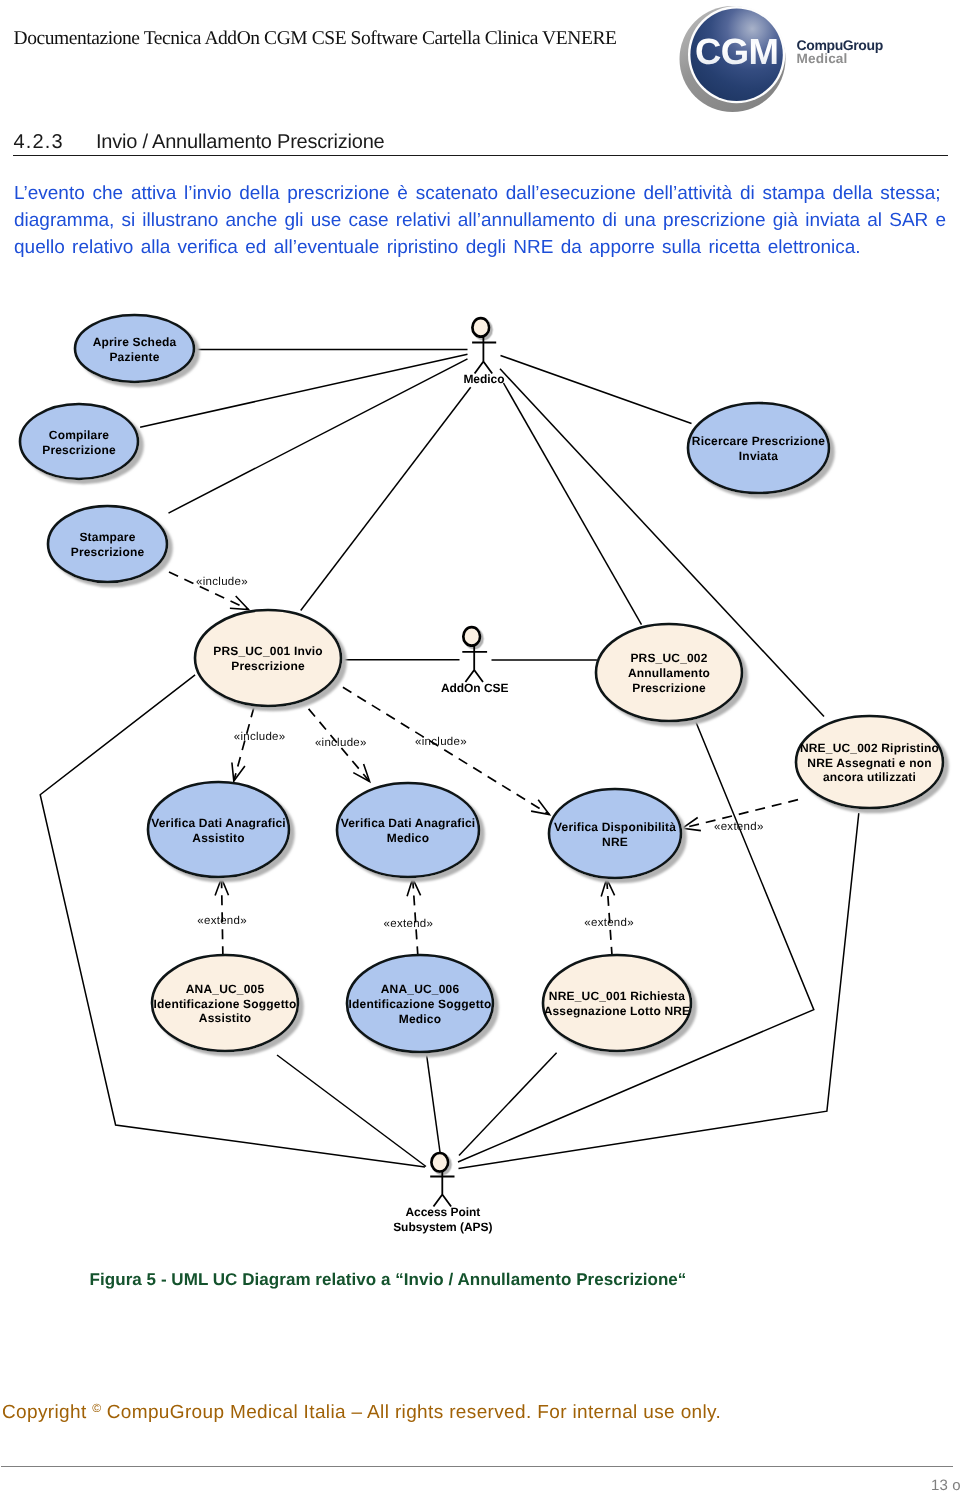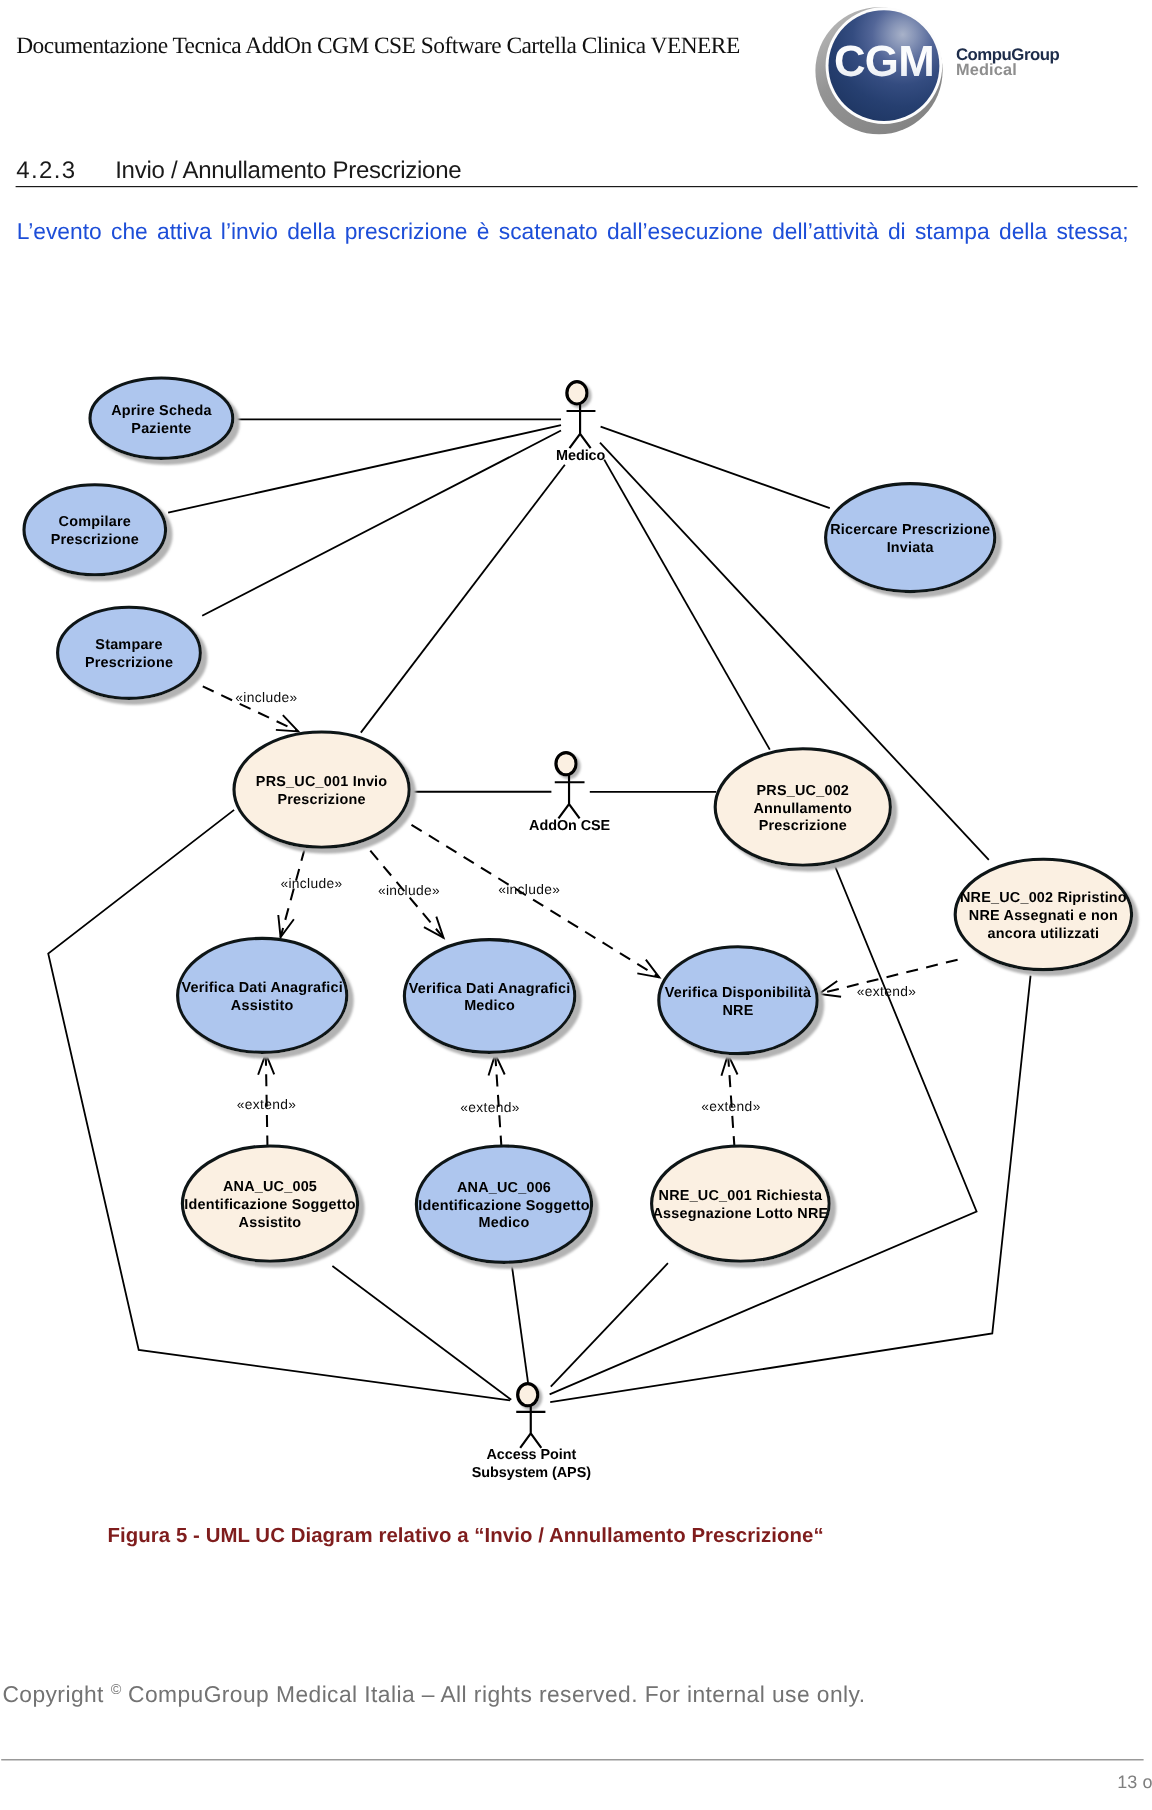--- a/index.html
+++ b/index.html
@@ -4,23 +4,23 @@
 <style>
   html,body{margin:0;padding:0;background:#fff;}
   body{width:960px;height:1508px;font-family:"Liberation Sans",sans-serif;position:relative;overflow:hidden;-webkit-font-smoothing:antialiased;text-rendering:geometricPrecision;}
   .hdr-title{position:absolute;left:13.5px;top:29px;font-size:19.5px;color:#111;white-space:nowrap;letter-spacing:-0.43px;line-height:20px;font-family:Liberation Serif, serif;}
   .logo{position:absolute;left:668px;top:2px;width:230px;height:104px;}
   .sec-num{position:absolute;left:13.5px;top:132px;font-size:20px;color:#1a1a1a;letter-spacing:1.15px;line-height:20px;}
   .sec-title{position:absolute;left:96px;top:132px;font-size:20px;color:#1a1a1a;letter-spacing:-0.22px;line-height:20px;}
   .sec-rule{position:absolute;left:13px;top:155px;width:935px;height:1.3px;background:#1a1a1a;}
   .para{position:absolute;left:14px;top:180px;width:934px;font-size:19px;color:#1d4ed8;}
   .para .pl{display:block;height:27px;line-height:27px;white-space:nowrap;}
-  .figcap{position:absolute;left:0;top:1271px;width:776px;text-align:center;font-size:17px;font-weight:bold;color:#7f1d1d;letter-spacing:0.05px;line-height:17px;}
+  .figcap{position:absolute;left:0;top:1271px;width:776px;text-align:center;font-size:17px;font-weight:bold;color:#14532d;letter-spacing:0.05px;line-height:17px;}
   .ftr-rule{position:absolute;left:1px;top:1466px;width:952px;height:1.3px;background:#808080;}
-  .ftr-text{position:absolute;left:2px;top:1399px;font-size:19px;color:#737373;white-space:nowrap;letter-spacing:0.36px;line-height:19px;}
+  .ftr-text{position:absolute;left:2px;top:1399px;font-size:19px;color:#a16207;white-space:nowrap;letter-spacing:0.36px;line-height:19px;}
   .ftr-text sup{font-size:12px;vertical-align:0.52em;letter-spacing:0;}
   .ftr-page{position:absolute;left:903px;top:1478px;font-size:15px;color:#7f7f7f;line-height:15px;letter-spacing:0.1px;white-space:nowrap;margin-left:28px;}
   svg{display:block;shape-rendering:geometricPrecision;}
   svg text{text-rendering:geometricPrecision;paint-order:stroke fill;}
   .diagram{position:absolute;left:0;top:290px;}
   text.uct{font-family:"Liberation Sans",sans-serif;font-size:12px;font-weight:bold;fill:#000;letter-spacing:0.18px;}
   text.act{font-family:"Liberation Sans",sans-serif;font-size:12px;font-weight:bold;fill:#000;letter-spacing:-0.05px;}
   text.ster{font-family:"Liberation Sans",sans-serif;font-size:11.5px;fill:#0d0d0d;letter-spacing:0.28px;}
 </style>
 </head>
@@ -58,20 +58,22 @@
  <text x="128.6" y="48.3" font-family="'Liberation Sans',sans-serif" font-weight="bold" font-size="14" fill="#1d2c4a" letter-spacing="-0.4">CompuGroup</text>
  <text x="128.6" y="60.8" font-family="'Liberation Sans',sans-serif" font-weight="bold" font-size="13.6" fill="#8e8e8e" letter-spacing="0.15">Medical</text>
 </svg>
 </div>
 
 <div class="sec-num">4.2.3</div>
 <div class="sec-title">Invio / Annullamento Prescrizione</div>
 <div class="sec-rule"></div>
 <div class="para">
   <span class="pl" style="word-spacing:2.46px">L’evento che attiva l’invio della prescrizione è scatenato dall’esecuzione dell’attività di stampa della stessa;</span>
+  <span class="pl" style="word-spacing:1.88px">diagramma, si illustrano anche gli use case relativi all’annullamento di una prescrizione già inviata al SAR e</span>
+  <span class="pl" style="word-spacing:2.08px">quello relativo alla verifica ed all’eventuale ripristino degli NRE da apporre sulla ricetta elettronica.</span>
 </div>
 
 <div class="diagram">
 <svg width="960" height="970" viewBox="0 0 960 970">
 <defs>
 <filter id="sh" x="-25%" y="-25%" width="160%" height="160%">
           <feDropShadow dx="4.5" dy="4" stdDeviation="0.9" flood-color="#b3b3b3" flood-opacity="1"></feDropShadow>
         </filter>
 <filter id="shs" x="-40%" y="-40%" width="190%" height="190%">
           <feDropShadow dx="2.4" dy="2.2" stdDeviation="0.7" flood-color="#b3b3b3" flood-opacity="1"></feDropShadow>

